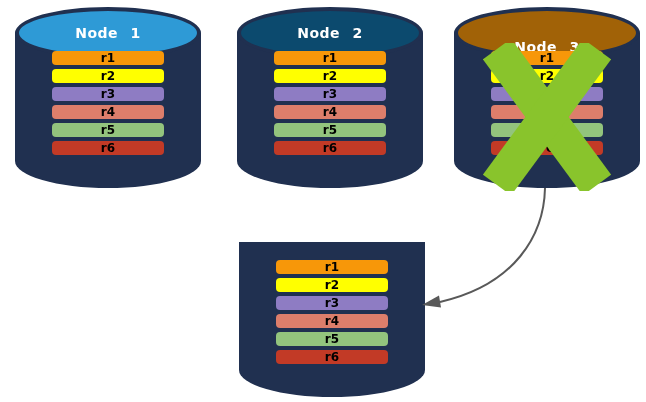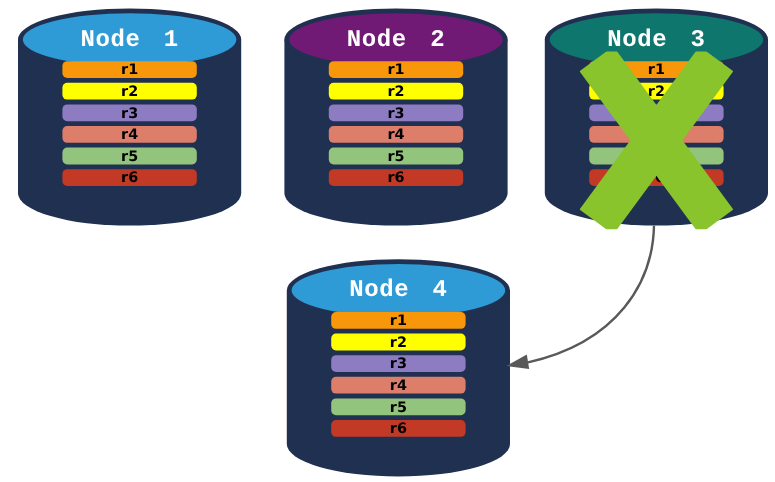--- a/index.html
+++ b/index.html
@@ -17,23 +17,22 @@
     position:absolute;left:0;top:26px;width:100%;bottom:0;
     border-radius:0 0 93px 93px / 0 0 27px 27px;
     box-sizing:border-box;z-index:1;
   }
   .cyl-top{
     position:absolute;left:0;top:0;width:100%;height:52px;
     border-radius:50%;box-sizing:border-box;border:4px solid #203050;
     display:flex;align-items:center;justify-content:center;z-index:2;
   }
   .node-label{
-    color:#fff;font-size:20px;font-weight:bold;word-spacing:7px;
+    color:#fff;font-size:14px;font-weight:bold;word-spacing:7px;
     letter-spacing:0.5px;
-    font-family:Liberation Mono, monospace;
   }
   .rows{
     position:absolute;left:37px;right:37px;top:44px;z-index:3;
     display:flex;flex-direction:column;gap:4px;
   }
   .row{
     height:14px;border-radius:4px;text-align:center;
     font-size:12px;font-weight:bold;line-height:14px;color:#000;
   }
   .x-mark{position:absolute;left:29px;top:36px;width:128px;height:148px;z-index:4;}
@@ -54,57 +53,54 @@
       <div class="row" style="background-color: rgb(255, 255, 0);">r2</div>
       <div class="row" style="background-color: rgb(142, 124, 195);">r3</div>
       <div class="row" style="background-color: rgb(221, 126, 107);">r4</div>
       <div class="row" style="background-color: rgb(147, 196, 125);">r5</div>
       <div class="row" style="background-color: rgb(194, 58, 38);">r6</div>
     </div>
   </div>
 
   <div class="node node-2">
     <div class="cyl-body" style="background-color: rgb(32, 48, 80);"></div>
-    <div class="cyl-top" style="background-color: #701a75; border-color: rgb(32, 48, 80);">
+    <div class="cyl-top" style="background-color: #0c4a6e; border-color: rgb(32, 48, 80);">
       <span class="node-label" style="color: rgb(255, 255, 255);">Node 2</span>
     </div>
     <div class="rows" style="color: rgb(0, 0, 0);">
       <div class="row" style="background-color: rgb(247, 151, 9);">r1</div>
       <div class="row" style="background-color: rgb(255, 255, 0);">r2</div>
       <div class="row" style="background-color: rgb(142, 124, 195);">r3</div>
       <div class="row" style="background-color: rgb(221, 126, 107);">r4</div>
       <div class="row" style="background-color: rgb(147, 196, 125);">r5</div>
       <div class="row" style="background-color: rgb(194, 58, 38);">r6</div>
     </div>
   </div>
 
   <div class="node node-3">
     <div class="cyl-body" style="background-color: rgb(32, 48, 80);"></div>
-    <div class="cyl-top" style="background-color: #0f766e; border-color: rgb(32, 48, 80);">
+    <div class="cyl-top" style="background-color: #a16207; border-color: rgb(32, 48, 80); align-items: flex-end;">
       <span class="node-label" style="color: rgb(255, 255, 255);">Node 3</span>
     </div>
     <div class="rows" style="color: rgb(0, 0, 0);">
       <div class="row" style="background-color: rgb(247, 151, 9);">r1</div>
       <div class="row" style="background-color: rgb(255, 255, 0);">r2</div>
       <div class="row" style="background-color: rgb(142, 124, 195);">r3</div>
       <div class="row" style="background-color: rgb(221, 126, 107);">r4</div>
       <div class="row" style="background-color: rgb(147, 196, 125);">r5</div>
       <div class="row" style="background-color: rgb(194, 58, 38);">r6</div>
     </div>
     <svg class="x-mark" viewBox="0 0 128 148" aria-hidden="true">
       <line x1="14" y1="6" x2="114" y2="142" stroke-width="35" stroke-linecap="butt" style="stroke: rgb(137, 196, 44);"></line>
       <line x1="114" y1="6" x2="14" y2="142" stroke-width="35" stroke-linecap="butt" style="stroke: rgb(137, 196, 44);"></line>
     </svg>
   </div>
 
   <div class="node node-4">
     <div class="cyl-body" style="background-color: rgb(32, 48, 80);"></div>
-    <div class="cyl-top" style="background-color: rgb(46, 154, 214); border-color: rgb(32, 48, 80);">
-      <span class="node-label" style="color: rgb(255, 255, 255);">Node 4</span>
-    </div>
     <div class="rows" style="color: rgb(0, 0, 0);">
       <div class="row" style="background-color: rgb(247, 151, 9);">r1</div>
       <div class="row" style="background-color: rgb(255, 255, 0);">r2</div>
       <div class="row" style="background-color: rgb(142, 124, 195);">r3</div>
       <div class="row" style="background-color: rgb(221, 126, 107);">r4</div>
       <div class="row" style="background-color: rgb(147, 196, 125);">r5</div>
       <div class="row" style="background-color: rgb(194, 58, 38);">r6</div>
     </div>
   </div>
 

